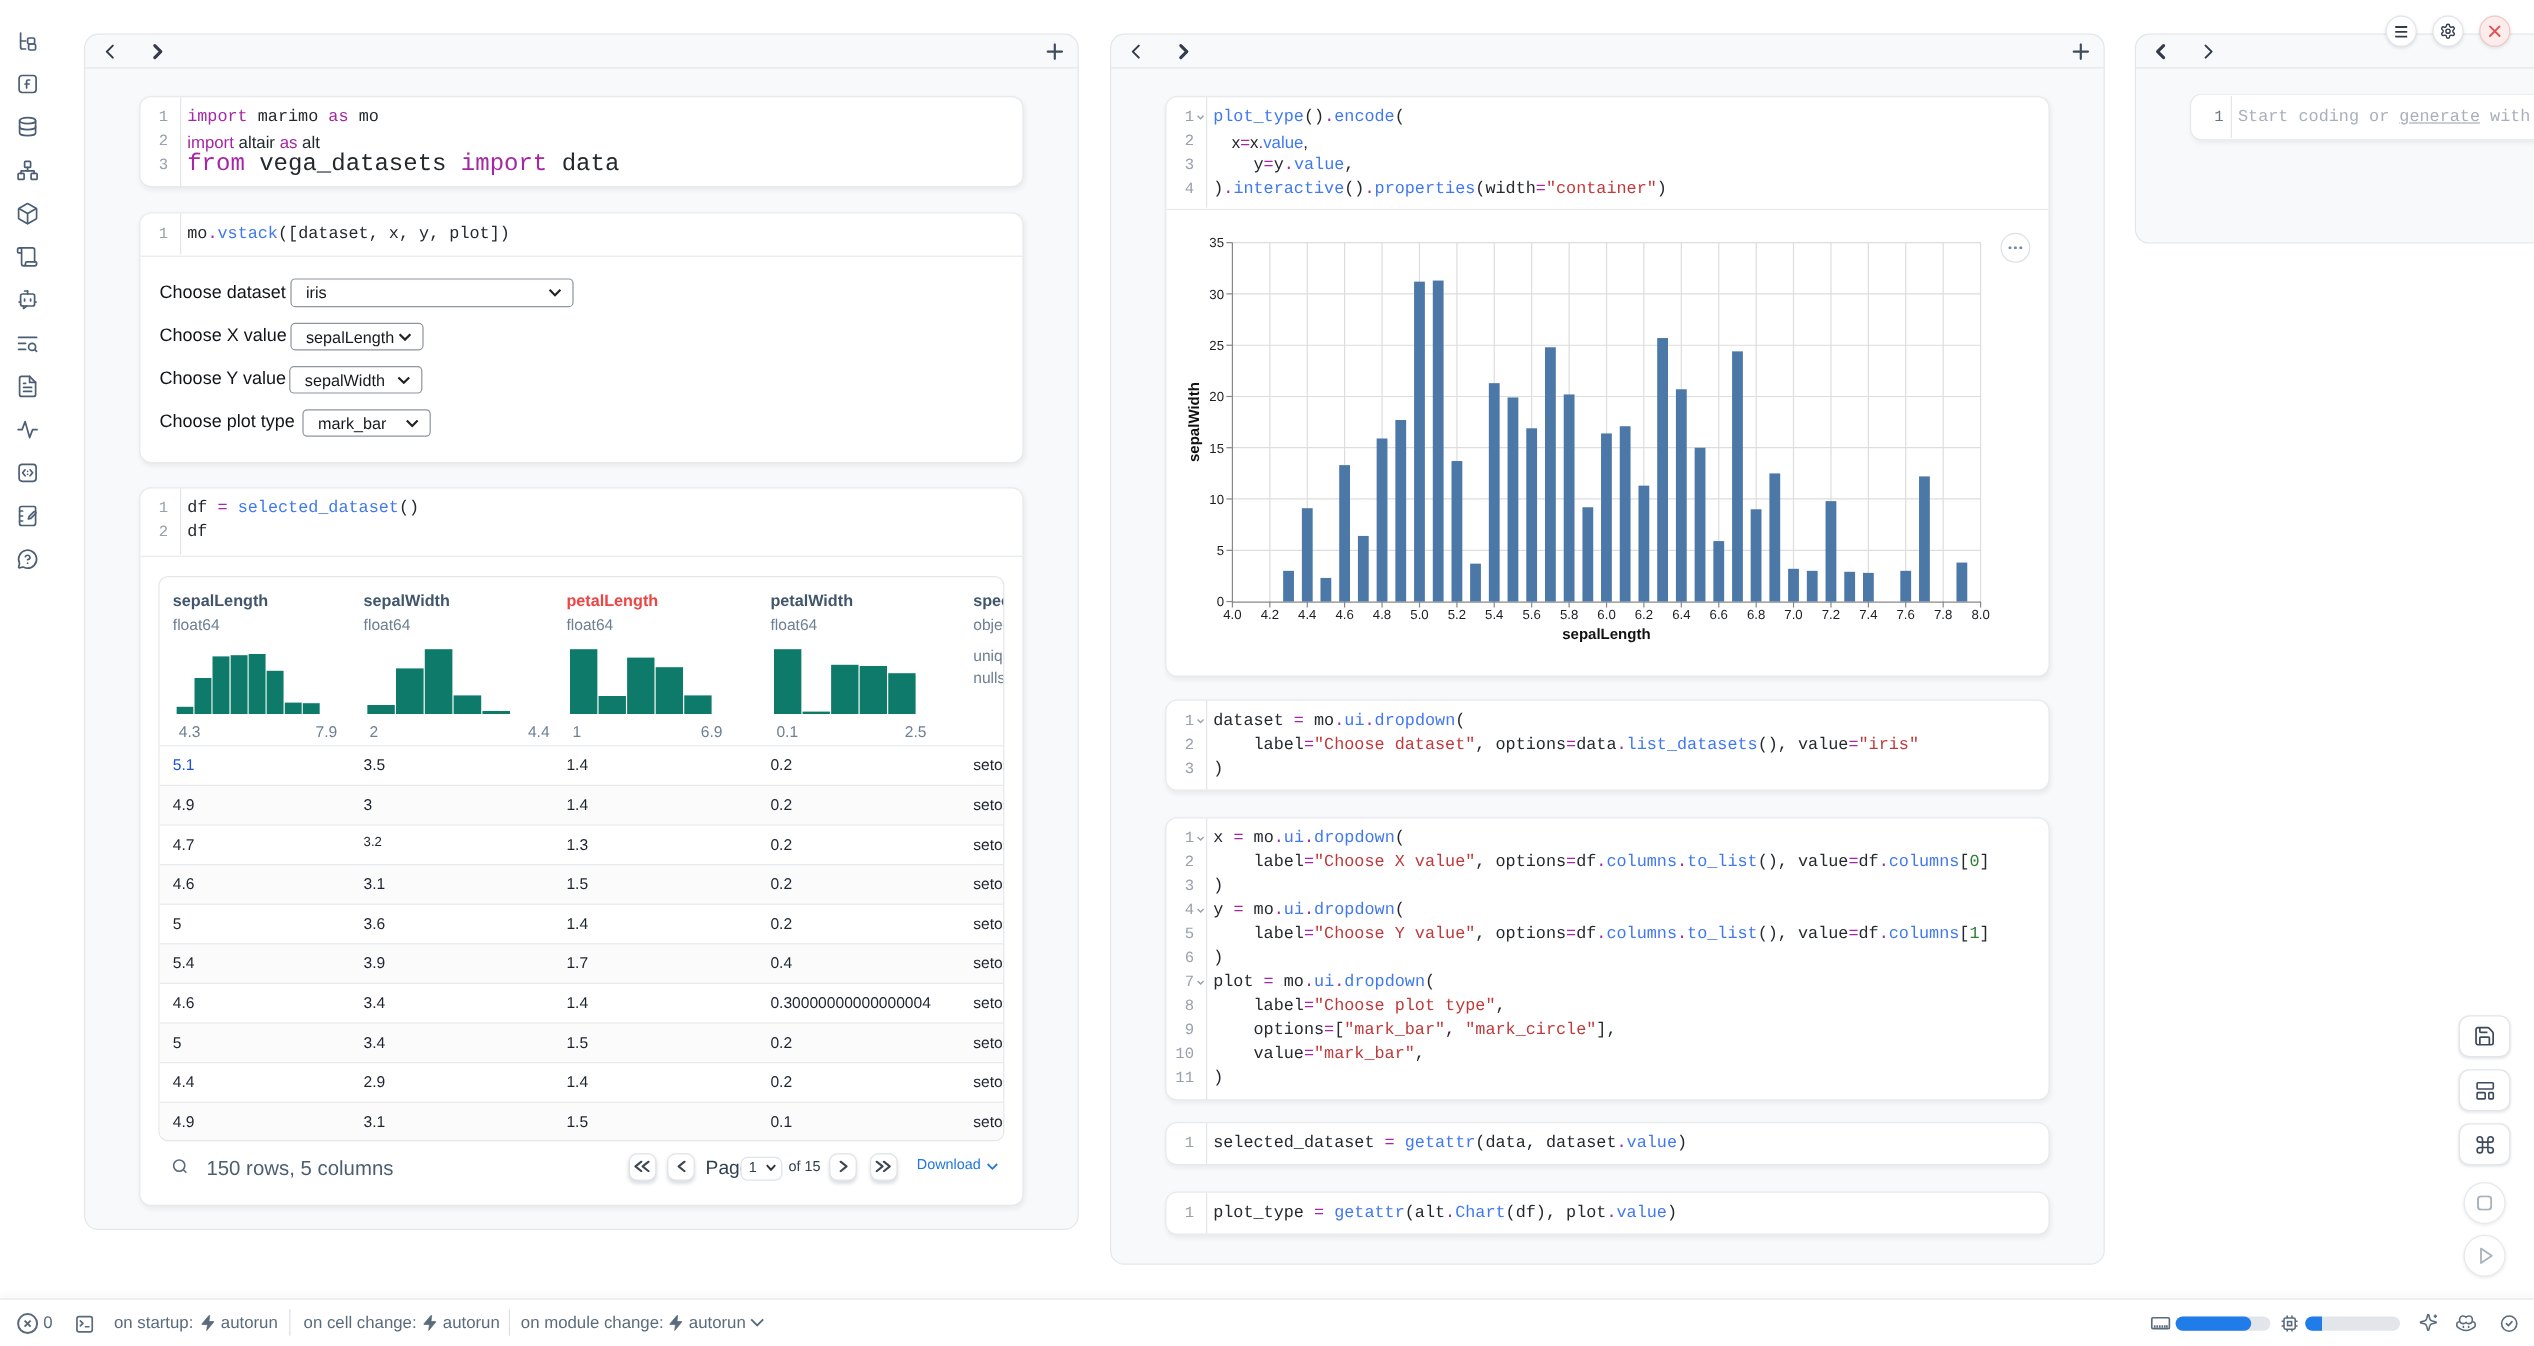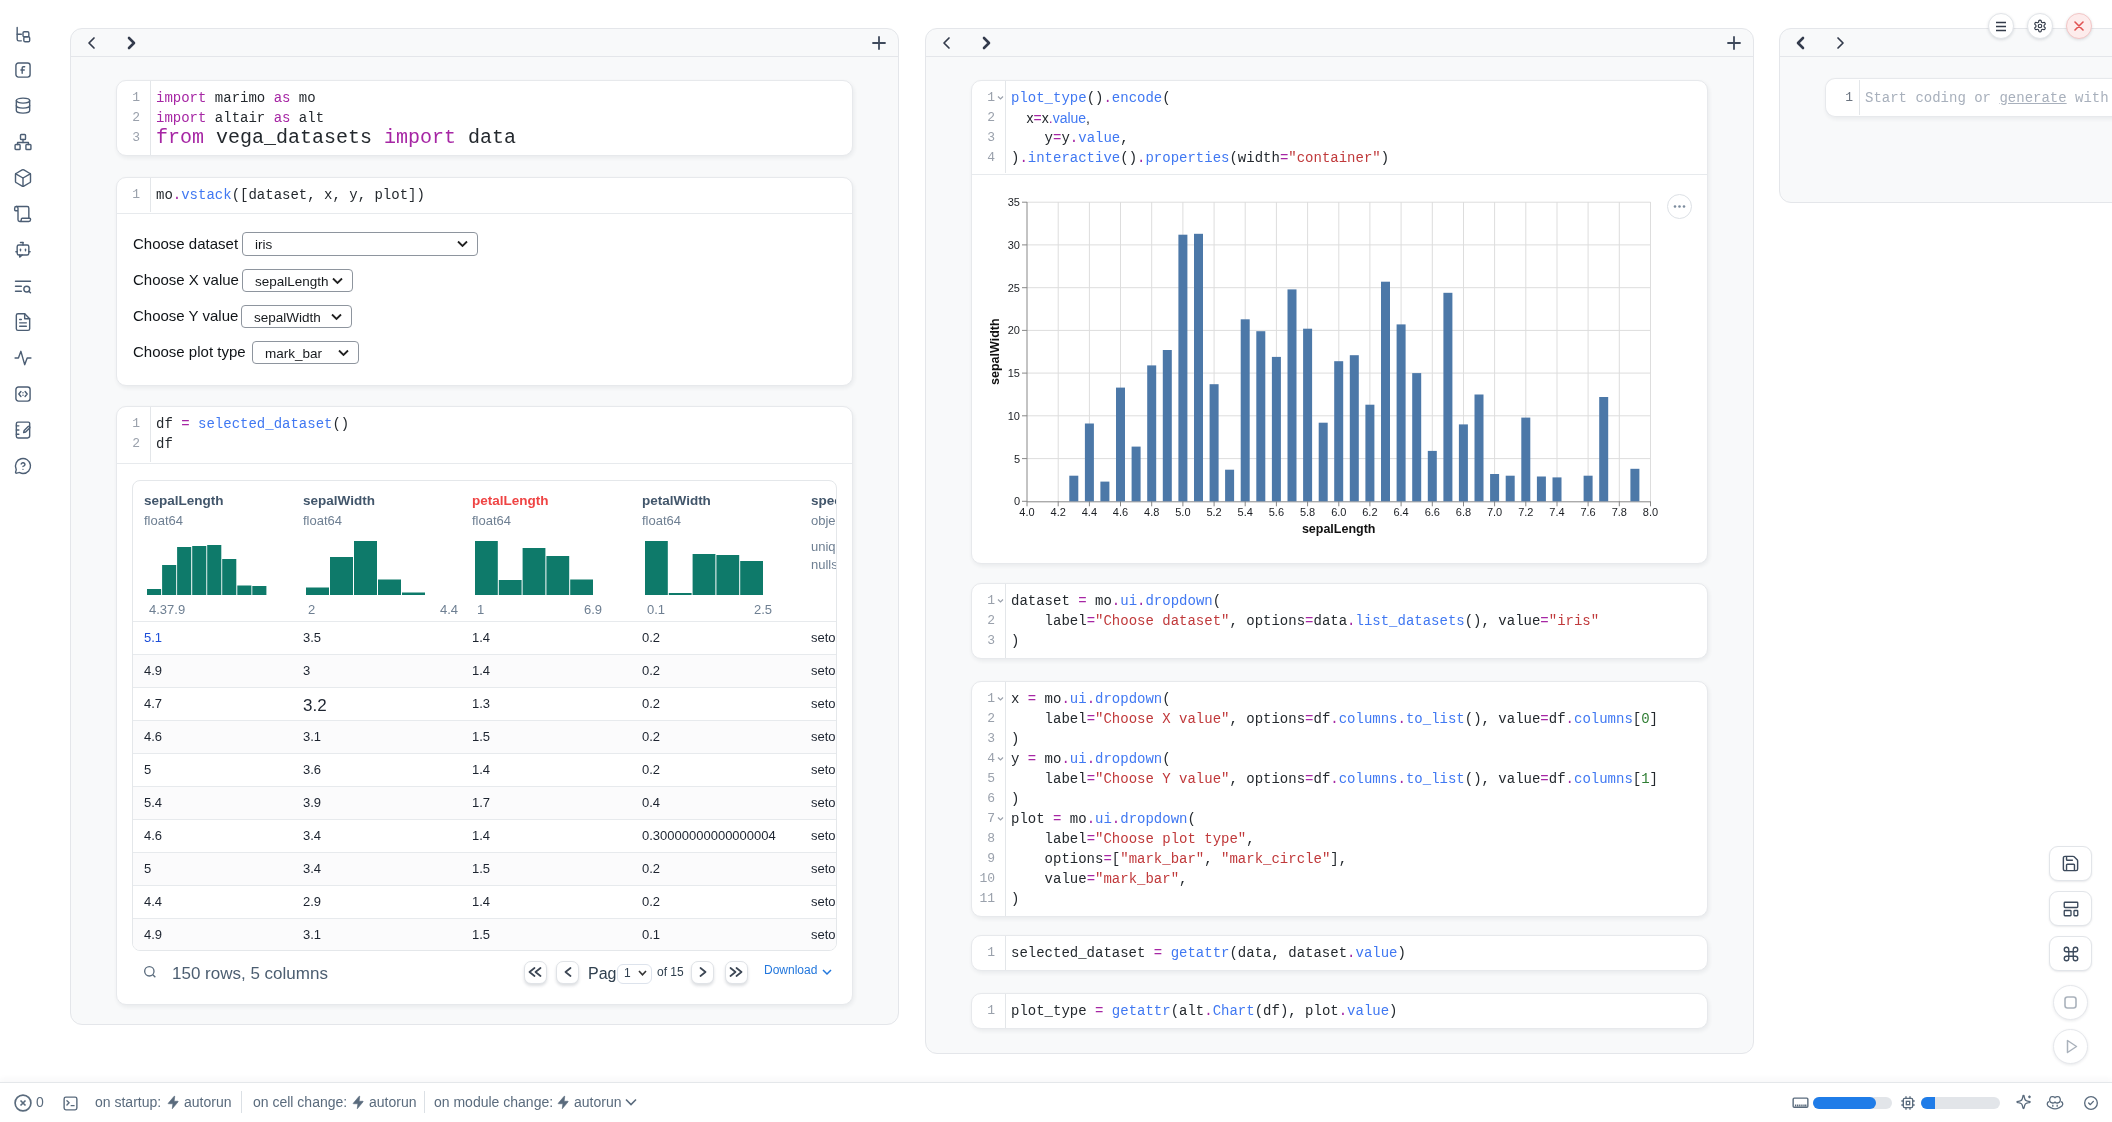--- a/index.html
+++ b/index.html
@@ -110,21 +110,21 @@
     <path d="M8 2 L3 7 L8 12" stroke="#333b4c" stroke-width="2.6" fill="none" stroke-linecap="round" stroke-linejoin="round"></path>
   </svg>
 <svg style="position:absolute;left:1835px;top:36px" width="11" height="14">
     <path d="M3 2 L8 7 L3 12" stroke="#333b4c" stroke-width="1.7" fill="none" stroke-linecap="round" stroke-linejoin="round"></path>
   </svg>
 <div class="cell" style="left:116px;top:80px;width:737px;height:76px"></div>
 <div style="position:absolute;left:150px;top:81px;width:1px;height:74px;background:#e3e6e9"></div>
 <div style="position:absolute;left:116px;top:88px;width:24px;height:20px;line-height:20px;text-align:right;font-family:'Liberation Mono',monospace;font-size:13px;color:#9aa1ac">1</div>
 <div style="position:absolute;left:156px;top:88px;height:20px;line-height:20px;font-family:'Liberation Mono',monospace;font-size:14px;color:#24292e;white-space:pre"><span style="color:#a626a4">import</span> marimo <span style="color:#a626a4">as</span> mo</div>
 <div style="position:absolute;left:116px;top:108px;width:24px;height:20px;line-height:20px;text-align:right;font-family:'Liberation Mono',monospace;font-size:13px;color:#9aa1ac">2</div>
-<div style="position:absolute;left:156px;top:108px;height:20px;line-height:20px;font-family:Liberation Mono, monospace;font-size:14px;color:#24292e;white-space:pre"><span style="color:#a626a4">import</span> altair <span style="color:#a626a4">as</span> alt</div>
+<div style="position:absolute;left:156px;top:108px;height:20px;line-height:20px;font-family:Liberation Sans, sans-serif;font-size:14px;color:#24292e;white-space:pre"><span style="color:#a626a4">import</span> altair <span style="color:#a626a4">as</span> alt</div>
 <div style="position:absolute;left:116px;top:128px;width:24px;height:20px;line-height:20px;text-align:right;font-family:'Liberation Mono',monospace;font-size:13px;color:#9aa1ac">3</div>
 <div style="position:absolute;left:156px;top:128px;height:20px;line-height:20px;font-family:'Liberation Mono',monospace;font-size:20px;color:#24292e;white-space:pre"><span style="color:#a626a4">from</span> vega_datasets <span style="color:#a626a4">import</span> data</div>
 <div class="cell" style="left:116px;top:177px;width:737px;height:209px"></div>
 <div style="position:absolute;left:150px;top:178px;width:1px;height:34px;background:#e3e6e9"></div>
 <div style="position:absolute;left:117px;top:213px;width:735px;height:1px;background:#e7eaed"></div>
 <div style="position:absolute;left:116px;top:185px;width:24px;height:20px;line-height:20px;text-align:right;font-family:'Liberation Mono',monospace;font-size:13px;color:#9aa1ac">1</div>
 <div style="position:absolute;left:156px;top:185px;height:20px;line-height:20px;font-family:'Liberation Mono',monospace;font-size:14px;color:#24292e;white-space:pre">mo<span style="color:#a626a4">.</span><span style="color:#4078f2">vstack</span>([dataset, x, y, plot])</div>
 <div style="position:absolute;left:133px;top:234px;height:20px;line-height:20px;font-size:15px;color:#101418;white-space:nowrap">Choose dataset</div>
 <div style="position:absolute;left:242px;top:232px;width:236px;height:24px;background:#fff;border:1px solid #8e959e;border-radius:4px;box-sizing:border-box">
     <span style="position:absolute;left:12px;top:50%;transform:translateY(-50%);font-size:13.5px;color:#16191d;white-space:nowrap">iris</span>
@@ -166,21 +166,21 @@
 <div style="position:absolute;left:14px;top:57px"><svg width="152" height="58">
         <rect x="0.0" y="51.0" width="14.1" height="6.0" fill="#0e7a6a"></rect>
         <rect x="15.1" y="27.0" width="14.1" height="30.0" fill="#0e7a6a"></rect>
         <rect x="30.1" y="9.0" width="14.1" height="48.0" fill="#0e7a6a"></rect>
         <rect x="45.2" y="8.0" width="14.1" height="49.0" fill="#0e7a6a"></rect>
         <rect x="60.2" y="7.0" width="14.1" height="50.0" fill="#0e7a6a"></rect>
         <rect x="75.2" y="21.0" width="14.1" height="36.0" fill="#0e7a6a"></rect>
         <rect x="90.3" y="47.5" width="14.1" height="9.5" fill="#0e7a6a"></rect>
         <rect x="105.3" y="48.0" width="14.1" height="9.0" fill="#0e7a6a"></rect>
       </svg></div>
-<div style="position:absolute;left:16px;top:121px;width:132px;font-size:13px;color:#6e7f92;display:flex;justify-content:flex-start">
+<div style="position:absolute;left:16px;top:121px;width:132px;font-size:13px;color:#6e7f92;display:flex;justify-content:space-between">
       <span>4.3</span>
       <span>7.9</span>
     </div>
 <div style="position:absolute;left:170px;top:12px;font-size:13.5px;font-weight:bold;color:#42566b;white-space:nowrap">sepalWidth</div>
 <div style="position:absolute;left:170px;top:32px;font-size:13px;color:#6e7f92;white-space:nowrap">float64</div>
 <div style="position:absolute;left:173px;top:57px"><svg width="152" height="58">
         <rect x="0.0" y="49.5" width="23.0" height="7.5" fill="#0e7a6a"></rect>
         <rect x="24.0" y="19.0" width="23.0" height="38.0" fill="#0e7a6a"></rect>
         <rect x="48.0" y="3.0" width="23.0" height="54.0" fill="#0e7a6a"></rect>
         <rect x="72.0" y="41.5" width="23.0" height="15.5" fill="#0e7a6a"></rect>
@@ -227,21 +227,21 @@
 <div style="position:absolute;left:509px;top:149px;font-size:13px;color:#1d2430;white-space:nowrap">0.2</div>
 <div style="position:absolute;left:678px;top:149px;font-size:13px;color:#1d2430;white-space:nowrap">setosa</div>
 <div style="position:absolute;left:0;top:173px;width:703px;height:33px;background:#fbfbfc;border-top:1px solid #e7eaed"></div>
 <div style="position:absolute;left:11px;top:182px;font-size:13px;color:#1d2430;white-space:nowrap">4.9</div>
 <div style="position:absolute;left:170px;top:182px;font-size:13px;color:#1d2430;white-space:nowrap">3</div>
 <div style="position:absolute;left:339px;top:182px;font-size:13px;color:#1d2430;white-space:nowrap">1.4</div>
 <div style="position:absolute;left:509px;top:182px;font-size:13px;color:#1d2430;white-space:nowrap">0.2</div>
 <div style="position:absolute;left:678px;top:182px;font-size:13px;color:#1d2430;white-space:nowrap">setosa</div>
 <div style="position:absolute;left:0;top:206px;width:703px;height:33px;background:#fff;border-top:1px solid #e7eaed"></div>
 <div style="position:absolute;left:11px;top:215px;font-size:13px;color:#1d2430;white-space:nowrap">4.7</div>
-<div style="position:absolute;left:170px;top:215px;font-size:17px;color:#1d2430;white-space:nowrap">3.2</div>
+<div style="position:absolute;left:170px;top:215px;font-size:11px;color:#1d2430;white-space:nowrap">3.2</div>
 <div style="position:absolute;left:339px;top:215px;font-size:13px;color:#1d2430;white-space:nowrap">1.3</div>
 <div style="position:absolute;left:509px;top:215px;font-size:13px;color:#1d2430;white-space:nowrap">0.2</div>
 <div style="position:absolute;left:678px;top:215px;font-size:13px;color:#1d2430;white-space:nowrap">setosa</div>
 <div style="position:absolute;left:0;top:239px;width:703px;height:33px;background:#fbfbfc;border-top:1px solid #e7eaed"></div>
 <div style="position:absolute;left:11px;top:248px;font-size:13px;color:#1d2430;white-space:nowrap">4.6</div>
 <div style="position:absolute;left:170px;top:248px;font-size:13px;color:#1d2430;white-space:nowrap">3.1</div>
 <div style="position:absolute;left:339px;top:248px;font-size:13px;color:#1d2430;white-space:nowrap">1.5</div>
 <div style="position:absolute;left:509px;top:248px;font-size:13px;color:#1d2430;white-space:nowrap">0.2</div>
 <div style="position:absolute;left:678px;top:248px;font-size:13px;color:#1d2430;white-space:nowrap">setosa</div>
 <div style="position:absolute;left:0;top:272px;width:703px;height:33px;background:#fff;border-top:1px solid #e7eaed"></div>

